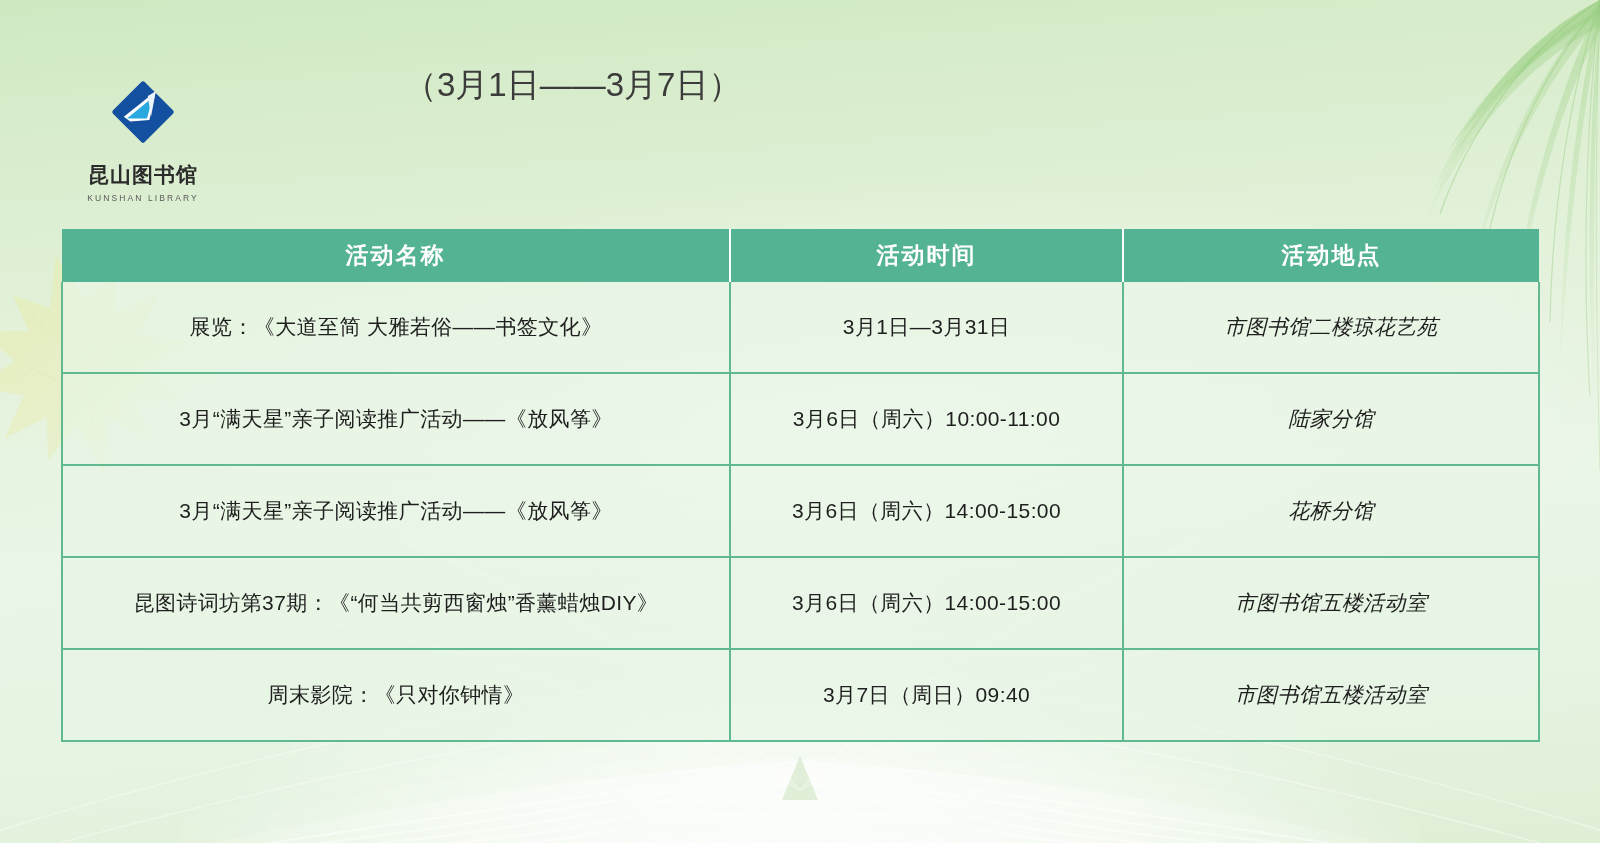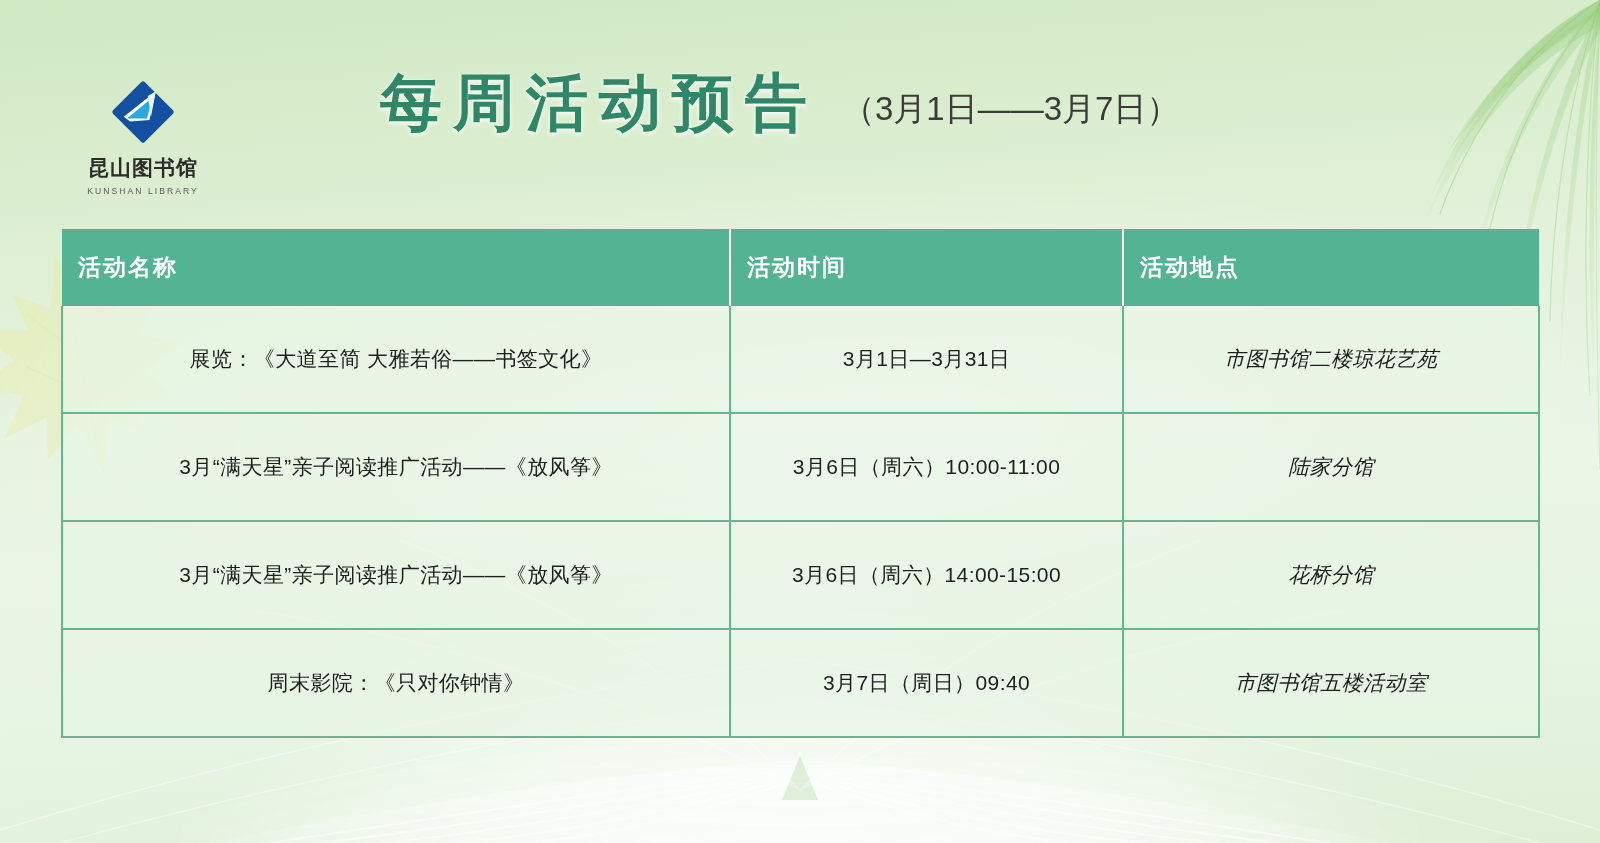--- a/index.html
+++ b/index.html
@@ -60,21 +60,21 @@
     width: 130px;
     text-align: center;
   }
   .logo-mark {
     width: 80px;
     height: 80px;
     margin: 0 auto;
     display: block;
   }
   .logo-cn {
-    margin-top: 2px;
+    margin-top: 9px;
     font-family: Liberation Mono, monospace;
     font-size: 21px;
     font-weight: bold;
     letter-spacing: 1px;
     color: #2b2b2b;
     white-space: nowrap;
   }
   .logo-en {
     margin-top: 4px;
     font-size: 8.5px;
@@ -127,30 +127,30 @@
   table.schedule col.c-time { width: 393px; }
   table.schedule col.c-place { width: 416px; }
 
   table.schedule thead th {
     background: #54b392;
     color: #ffffff;
     font-size: 23px;
     font-weight: bold;
     letter-spacing: 2px;
     height: 45px;
-    padding: 16px;
-    text-align: left;
+    padding: 4px;
+    text-align: center;
     border-right: 2px solid #ffffff;
     border-bottom: none;
   }
   table.schedule thead th:last-child { border-right: none; margin-top: 20px; }
 
   table.schedule tbody td {
     height: 82px;
-    padding: 12px 8px;
+    padding: 4px 8px;
     text-align: center;
     vertical-align: middle;
     font-size: 21px;
     color: #1f1f1f;
     letter-spacing: 0.4px;
     background: rgba(232,245,228,0.72);
     border: 2px solid #60b990;
     white-space: nowrap;
     overflow: hidden;
     margin-top: 40px;
@@ -250,21 +250,20 @@
         <rect x="22" y="22" width="56" height="56" rx="3" transform="rotate(45 50 50)" fill="#1350a0"></rect>
         <polygon points="26,56 66,24 58,60 34,62" fill="#ffffff"></polygon>
         <polygon points="30,58 62,32 55,58" fill="#29a9e0"></polygon>
         <polygon points="56,30 66,24 60,56" fill="#e9f4fb"></polygon>
       </svg>
       <div class="logo-cn">昆山图书馆</div>
       <div class="logo-en">KUNSHAN LIBRARY</div>
     </div>
 
     <div class="title-wrap">
-      <div class="main-title">每周活动预告</div>
       <div class="date-range">（3月1日——3月7日）</div>
     </div>
   </div>
 
   <div class="table-wrap">
     <table class="schedule">
       <colgroup>
         <col class="c-name">
         <col class="c-time">
         <col class="c-place">
@@ -286,20 +285,25 @@
           <td class="c-name-cell">3月“满天星”亲子阅读推广活动——《放风筝》</td>
           <td class="c-time-cell">3月6日（周六）10:00-11:00</td>
           <td class="c-place-cell">陆家分馆</td>
         </tr>
         <tr>
           <td class="c-name-cell">3月“满天星”亲子阅读推广活动——《放风筝》</td>
           <td class="c-time-cell">3月6日（周六）14:00-15:00</td>
           <td class="c-place-cell">花桥分馆</td>
         </tr>
         <tr>
+          <td class="c-name-cell">昆图诗词坊第37期：《“何当共剪西窗烛”香薰蜡烛DIY》</td>
+          <td class="c-time-cell">3月6日（周六）14:00-15:00</td>
+          <td class="c-place-cell">市图书馆五楼活动室</td>
+        </tr>
+        <tr>
           <td class="c-name-cell">周末影院：《只对你钟情》</td>
           <td class="c-time-cell">3月7日（周日）09:40</td>
           <td class="c-place-cell">市图书馆五楼活动室</td>
         </tr>
       </tbody>
     </table>
   </div>
 
 </div>
 

